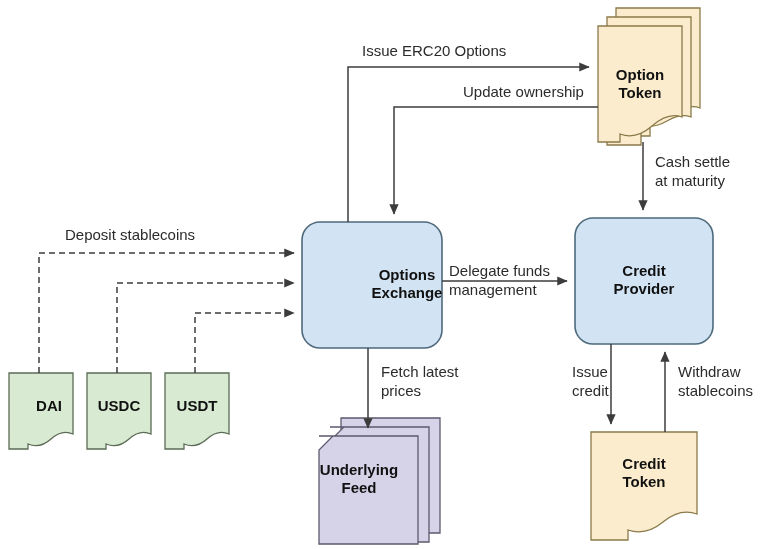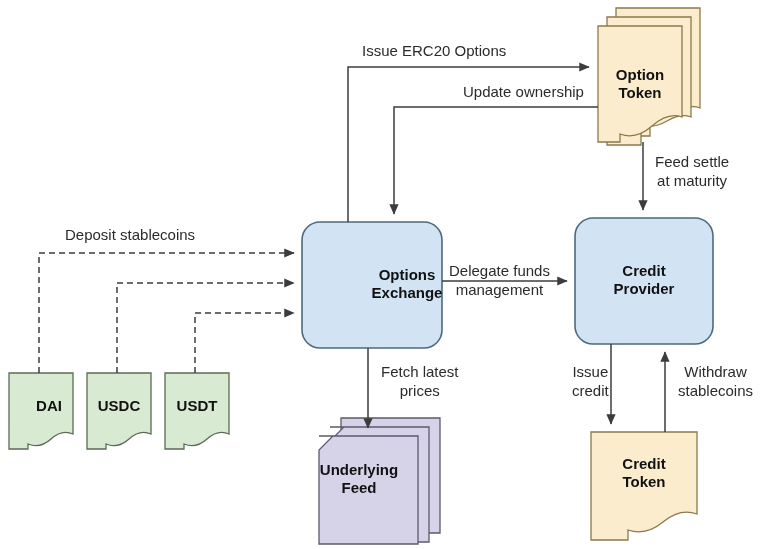--- a/index.html
+++ b/index.html
@@ -35,21 +35,21 @@
     white-space: pre-line;
     pointer-events: none;
   }
   .edge-label {
     position: absolute;
     font-size: 15px;
     line-height: 19px;
     color: #2b2b2b;
     white-space: pre-line;
   }
-  .edge-label.left { text-align: center; }
+  .edge-label.left { text-align: left; }
 </style>
 </head>
 <body>
 
 <div id="canvas">
 
   <svg id="diagram-svg" viewBox="0 0 768 549" xmlns="http://www.w3.org/2000/svg">
     <defs>
       <marker id="arrowFilled" viewBox="0 0 10 10" refX="9.3" refY="5" markerWidth="7" markerHeight="7" orient="auto-start-reverse">
         <path d="M 0 0.6 L 10 5 L 0 9.4 z" fill="#3c3c3c"></path>
@@ -145,21 +145,21 @@
   <div class="node-label" style="left:9px; top:397px; width:80px;">DAI</div>
 
   <div class="node-label" style="left:87px; top:397px; width:64px;">USDC</div>
 
   <div class="node-label" style="left:165px; top:397px; width:64px;">USDT</div>
 
   <div class="edge-label left" style="left:362px; top:41px;">Issue ERC20 Options</div>
 
   <div class="edge-label left" style="left:438px; top:82px;margin-left:25px;">Update ownership</div>
 
-  <div class="edge-label left" style="left:655px; top:152px;">Feed settle
+  <div class="edge-label left" style="left:655px; top:152px;">Cash settle
 at maturity</div>
 
   <div class="edge-label left" style="left:449px; top:261px;">Delegate funds
 management</div>
 
   <div class="edge-label left" style="left:381px; top:362px;">Fetch latest
 prices</div>
 
   <div class="edge-label left" style="left:572px; top:362px;">Issue
 credit</div>

